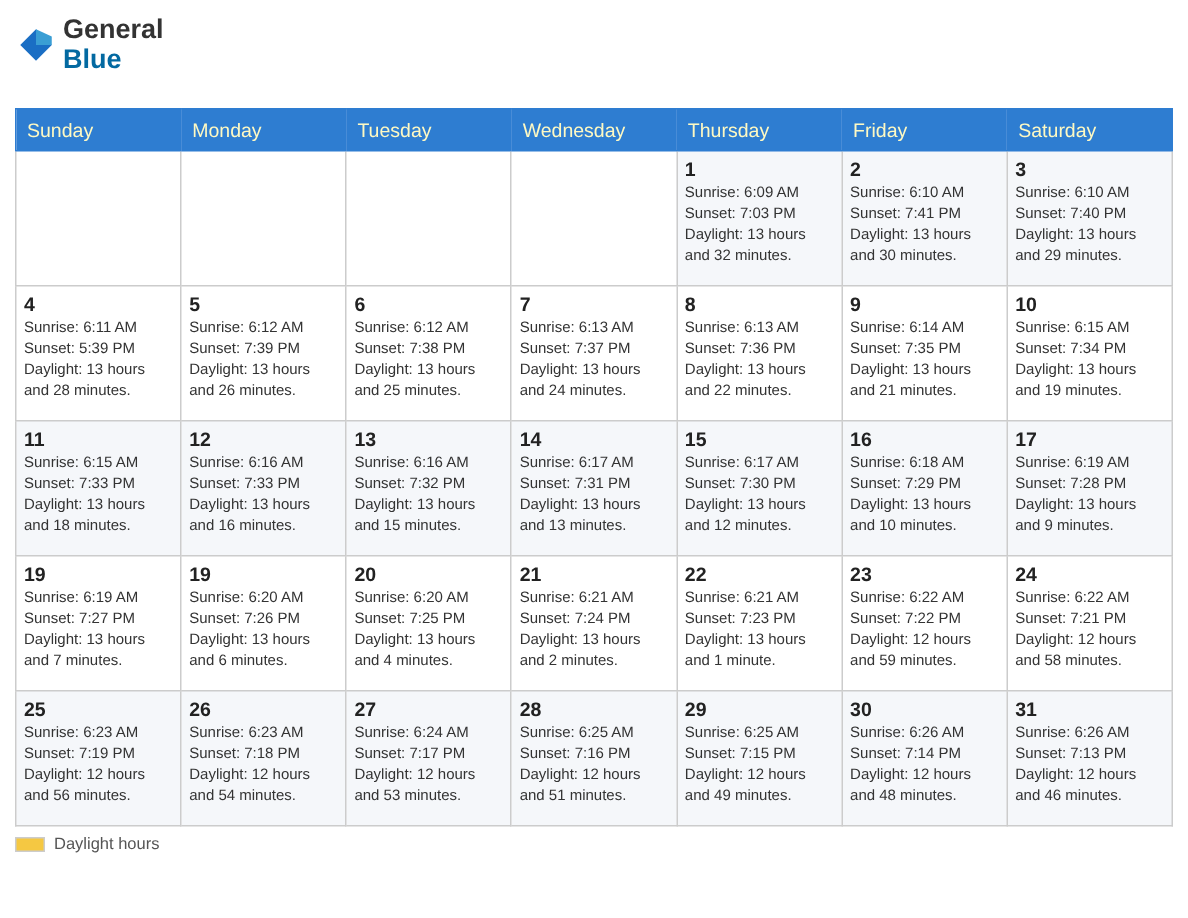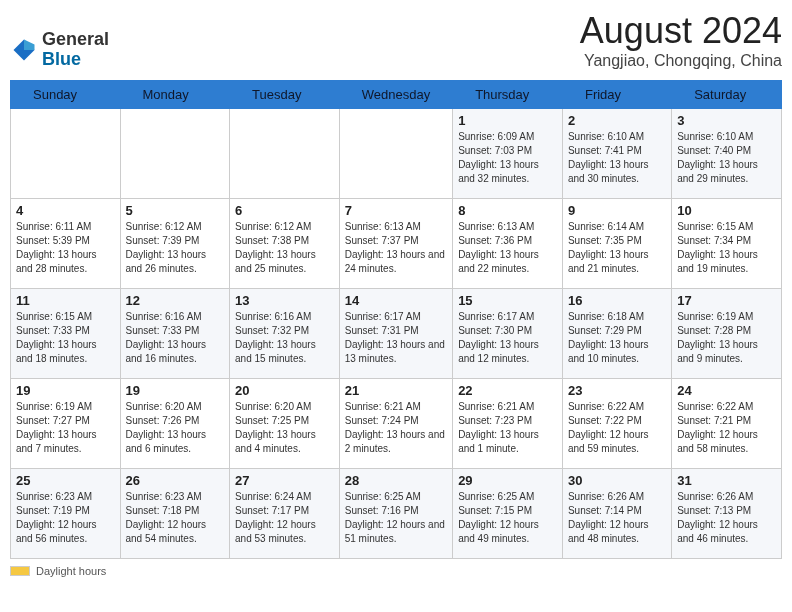--- a/index.html
+++ b/index.html
@@ -6,22 +6,22 @@
     body {
       font-family: Arial, sans-serif;
       background: #fff;
       width: 792px;
       min-height: 612px;
       padding: 10px;
     }
     .header {
       display: flex;
       justify-content: space-between;
-      align-items: flex-end;
-      margin-bottom: 10px;
+      align-items: center;
+      margin-bottom: 22px;
     }
     .logo {
       display: flex;
       align-items: center;
       gap: 4px;
     }
     .logo-text {
       font-size: 18px;
       font-weight: bold;
       line-height: 1.1;
@@ -44,23 +44,23 @@
       font-size: 16px;
       color: #444;
     }
     table {
       width: 100%;
       border-collapse: collapse;
       font-size: 11px;
     }
     thead tr th {
       background: #2e7dd1;
-      color: #0f172a;
+      color: #fef9c3;
       text-align: left;
-      padding: 6px 22px;
+      padding: 6px 7px;
       font-size: 13px;
       font-weight: normal;
       border: 1px solid #2e7dd1;
     }
     tbody tr td {
       border: 1px solid #ccc;
       vertical-align: top;
       padding: 4px 5px;
       width: calc(100%/7);
       min-height: 80px;
@@ -111,24 +111,20 @@
   <div class="logo">
     <svg class="logo-icon" viewBox="0 0 40 40">
       <polygon points="20,5 35,20 20,35 5,20" fill="#1a6ec4"></polygon>
       <polygon points="20,5 35,12 35,20 20,20" fill="#3a9ed4"></polygon>
     </svg>
     <div class="logo-text">
       <div><span class="general">General</span></div>
       <div><span class="blue">Blue</span></div>
     </div>
   </div>
-  <div class="title-section">
-    <div class="month-year">August 2024</div>
-    <div class="location">Yangjiao, Chongqing, China</div>
-  </div>
 </div>
 
 <table>
   <thead>
     <tr>
     <th>Sunday</th>
         <th>Monday</th>
         <th>Tuesday</th>
         <th>Wednesday</th>
         <th>Thursday</th>

